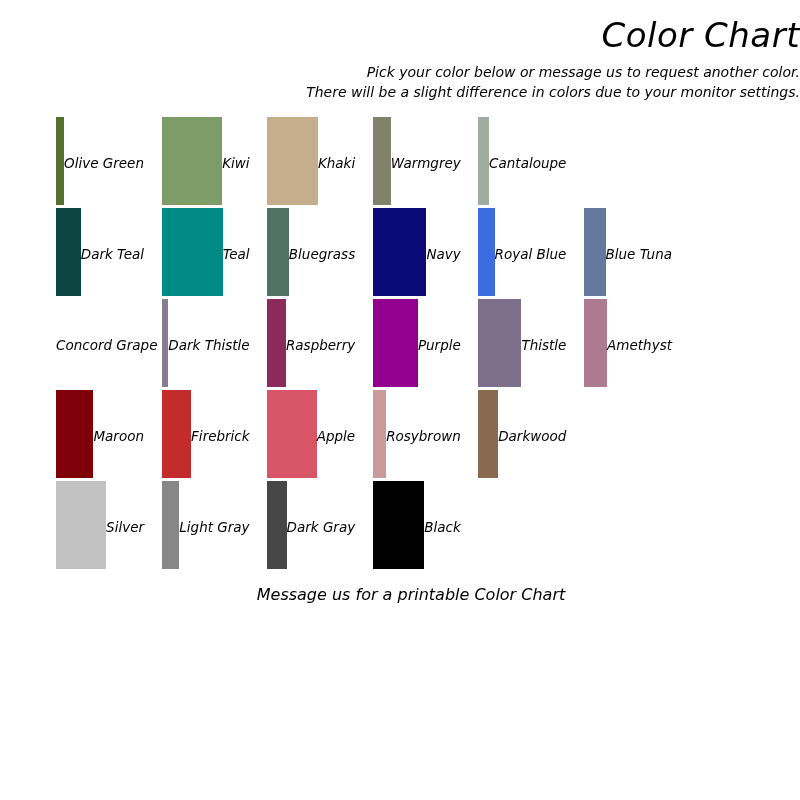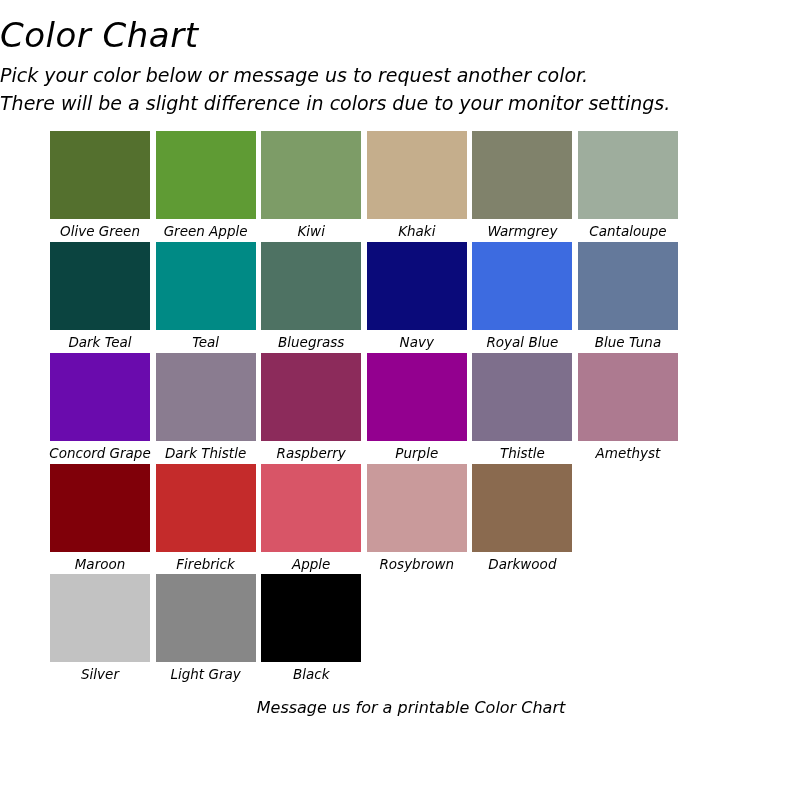--- a/index.html
+++ b/index.html
@@ -16,35 +16,35 @@
   .page {
     position: relative;
     width: 800px;
     height: 800px;
     box-sizing: border-box;
   }
 
   
   .header {
     padding-top: 18px;
-    text-align: left;
+    text-align: right;
   }
   .chart-title {
     font-family: "DejaVu Sans", sans-serif;
     font-size: 34px;
     font-style: italic;
     font-weight: 400;
     letter-spacing: 0.5px;
     color: #000000;
     line-height: 1.0;
     margin: 0 0 10px 0;
   }
   .subtitle {
     font-family: "DejaVu Sans", sans-serif;
-    font-size: 19px;
+    font-size: 14px;
     font-style: italic;
     color: #000000;
     line-height: 1.45;
     margin: 0;
   }
 
   
   .swatch-grid {
     margin-top: 14px;
     padding: 0 56px;
@@ -53,21 +53,21 @@
   .swatch-row {
     display: flex;
     justify-content: flex-start;
     align-items: flex-start;
     margin-bottom: 3px;
   }
   .swatch-cell {
     width: 88px;
     margin-right: 17.6px;
     display: flex;
-    flex-direction: column;
+    flex-direction: row;
     align-items: center;
   }
   .swatch-cell:last-child {
     margin-right: 16px;
   }
   .swatch-chip {
     width: 100px;
     height: 88px;
     display: block;
   }
@@ -106,24 +106,20 @@
     <p class="subtitle">There will be a slight difference in colors due to your monitor settings.</p>
   </div>
 
   <div class="swatch-grid">
       <div class="swatch-row">
         <div class="swatch-cell">
           <div class="swatch-chip" style="background: rgb(84, 112, 46);"></div>
           <div class="swatch-label">Olive Green</div>
         </div>
         <div class="swatch-cell">
-          <div class="swatch-chip" style="background: rgb(95, 155, 52);"></div>
-          <div class="swatch-label">Green Apple</div>
-        </div>
-        <div class="swatch-cell">
           <div class="swatch-chip" style="background: rgb(125, 156, 103);"></div>
           <div class="swatch-label">Kiwi</div>
         </div>
         <div class="swatch-cell">
           <div class="swatch-chip" style="background: rgb(197, 174, 140);"></div>
           <div class="swatch-label">Khaki</div>
         </div>
         <div class="swatch-cell">
           <div class="swatch-chip" style="background: rgb(128, 130, 107);"></div>
           <div class="swatch-label">Warmgrey</div>
@@ -208,20 +204,24 @@
         </div>
       </div>
       <div class="swatch-row">
         <div class="swatch-cell">
           <div class="swatch-chip" style="background: rgb(194, 194, 194);"></div>
           <div class="swatch-label">Silver</div>
         </div>
         <div class="swatch-cell">
           <div class="swatch-chip" style="background: rgb(135, 135, 135);"></div>
           <div class="swatch-label">Light Gray</div>
+        </div>
+        <div class="swatch-cell">
+          <div class="swatch-chip" style="background: rgb(71, 71, 71);"></div>
+          <div class="swatch-label">Dark Gray</div>
         </div>
         <div class="swatch-cell">
           <div class="swatch-chip" style="background: rgb(0, 0, 0);"></div>
           <div class="swatch-label">Black</div>
         </div>
       </div>
     </div>
 
   <div class="footer">
     <span class="footer-text">Message us for a printable Color Chart</span>

